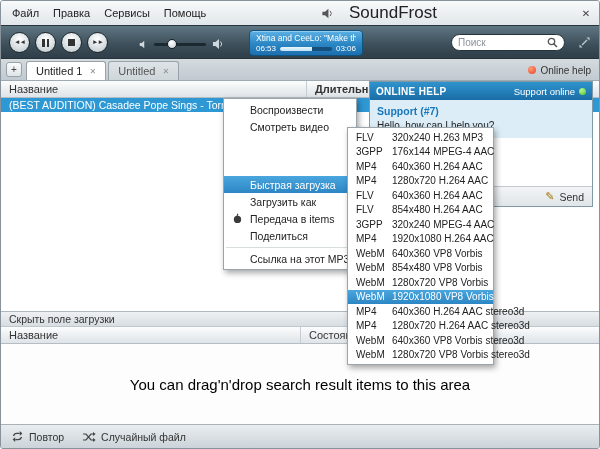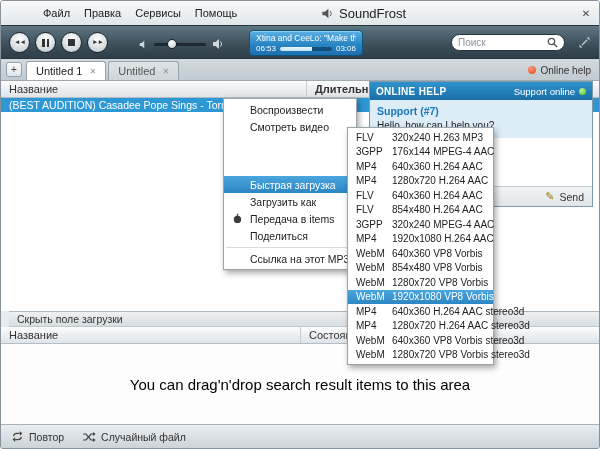--- a/index.html
+++ b/index.html
@@ -1,23 +1,23 @@
 <!DOCTYPE html>
 <html><head>
 <meta charset="utf-8">
 <style>
   * { box-sizing: border-box; margin: 0; padding: 0; }
   body { margin: 0; background: #ffffff; font-family: "Liberation Sans", "DejaVu Sans", sans-serif; }
   .window { position: relative; width: 600px; height: 449px; border: 1px solid #87929a; border-radius: 3px; overflow: hidden; background: #e8ecef; }
 
   
   .titlebar { position: absolute; top: 0; left: 0; right: 0; height: 24px; background: linear-gradient(#f8fafb, #e0e6ea); display: flex; align-items: center; }
-  .menubar { display: flex; align-items: center; height: 100%; padding-left: 4px; margin-left: 31px; }
+  .menubar { display: flex; align-items: center; height: 100%; padding-left: 4px; }
   .menu-item { padding: 0 7px; font-size: 11px; color: #222; cursor: default; }
-  .app-title { position: absolute; left: 320px; top: 0; height: 100%; display: flex; align-items: center; gap: 5px; font-size: 13px; color: #222; }
+  .app-title { position: absolute; left: 320px; top: 0; height: 100%; display: flex; align-items: center; gap: 15px; font-size: 17px; color: #222; }
   .close-btn { position: absolute; right: 5px; top: 4px; width: 16px; height: 16px; display: flex; align-items: center; justify-content: center; font-size: 10px; color: #444; }
 
   
   .playerbar { position: absolute; top: 24px; left: 0; right: 0; height: 34px; background: linear-gradient(#60778 4, #3c4e59); background: linear-gradient(#5f7683, #3c4e59 60%, #2f3e48); border-top: 1px solid #27343c; border-bottom: 1px solid #26333b; }
   .transport { position: absolute; left: 8px; top: 6px; display: flex; gap: 5px; }
   .pbtn { width: 21px; height: 21px; border-radius: 50%; background: radial-gradient(circle at 50% 32%, #ffffff, #cfd7db 70%, #b9c2c7); border: 1px solid #1c262c; display: flex; align-items: center; justify-content: center; color: #333; }
   .tt { font-size: 6.5px; letter-spacing: -1px; line-height: 1; }
   .shape-pause { width: 7px; height: 8px; background: linear-gradient(to right, #333 0 2.5px, transparent 2.5px 4.5px, #333 4.5px 7px); }
   .shape-stop { width: 7px; height: 7px; background: #333; }
   .volume { position: absolute; left: 138px; top: 12px; display: flex; align-items: center; gap: 6px; }
@@ -46,21 +46,21 @@
   .help-dot { width: 8px; height: 8px; border-radius: 50%; background: radial-gradient(circle at 35% 30%, #ff9b7a, #e8431f); }
 
   
   .theader { background: linear-gradient(#fcfdfd, #e9edf0 60%, #dfe4e8); border-bottom: 1px solid #b4bdc3; display: flex; align-items: center; font-size: 11px; color: #333; }
   .results-header { position: absolute; top: 80px; left: 0; right: 0; height: 17px; }
   .hcol-name { flex: 0 0 306px; height: 100%; display: flex; align-items: center; padding-left: 8px; border-right: 1px solid #c6cdd2; }
   .hcol-2 { padding-left: 8px; font-weight: bold; }
   .results-body { position: absolute; top: 97px; left: 0; right: 0; height: 213px; background: #ffffff; }
   .selected-row { height: 14px; background: #2e98d5; color: #fff; font-size: 10.5px; display: flex; align-items: center; padding-left: 8px; white-space: nowrap; overflow: hidden; }
 
-  .dl-toggle { position: absolute; top: 310px; left: 8px; right: 0; height: 16px; background: linear-gradient(#eef1f3, #d7dde1); border-top: 1px solid #aeb8be; border-bottom: 1px solid #bec7cc; display: flex; align-items: center; padding-left: 8px; font-size: 10.5px; color: #333; }
+  .dl-toggle { position: absolute; top: 310px; left: 0; right: 0; height: 16px; background: linear-gradient(#eef1f3, #d7dde1); border-top: 1px solid #aeb8be; border-bottom: 1px solid #bec7cc; display: flex; align-items: center; padding-left: 8px; font-size: 10.5px; color: #333; }
   .dl-header { position: absolute; top: 326px; left: 0; right: 0; height: 17px; }
   .dl-header .hcol-name { flex-basis: 300px; }
   .drop-area { position: absolute; top: 343px; left: 0; right: 0; bottom: 24px; background: #fdfdfd; display: flex; align-items: center; justify-content: center; }
   .drop-hint { font-size: 15px; color: #000; }
 
   
   .statusbar { position: absolute; left: 0; right: 0; bottom: 0; height: 24px; background: linear-gradient(#e9edf0, #ccd4d9); border-top: 1px solid #a7b1b7; display: flex; align-items: center; gap: 18px; padding-left: 10px; font-size: 10.5px; color: #333; }
   .sb-item { display: flex; align-items: center; gap: 5px; }
 
   

